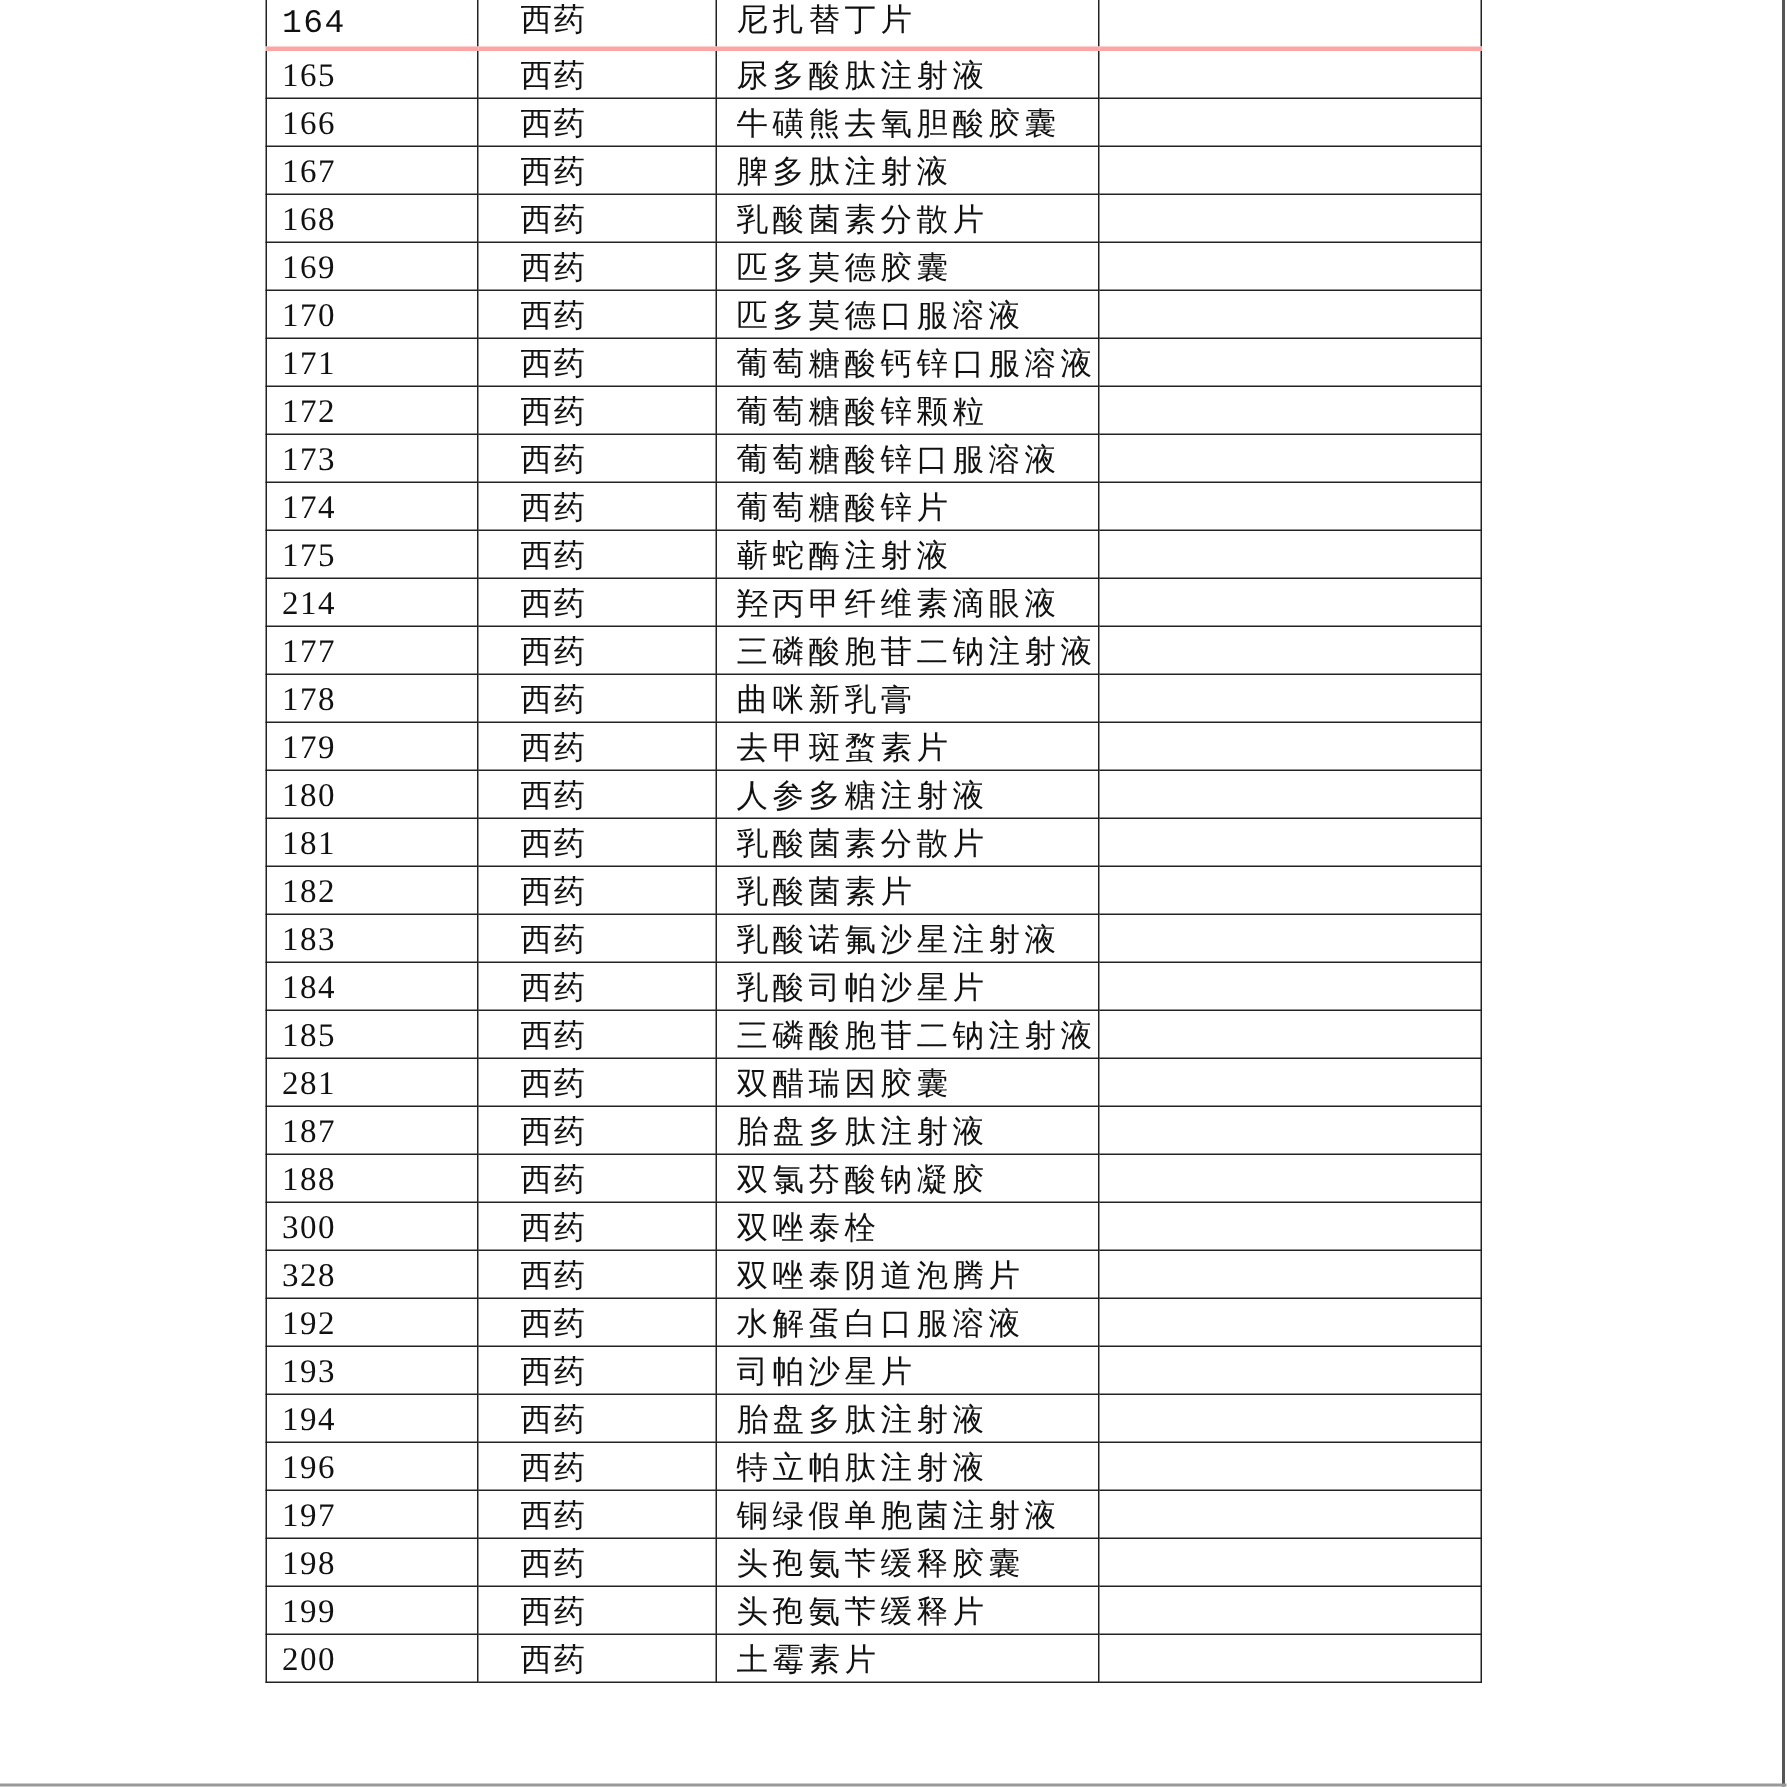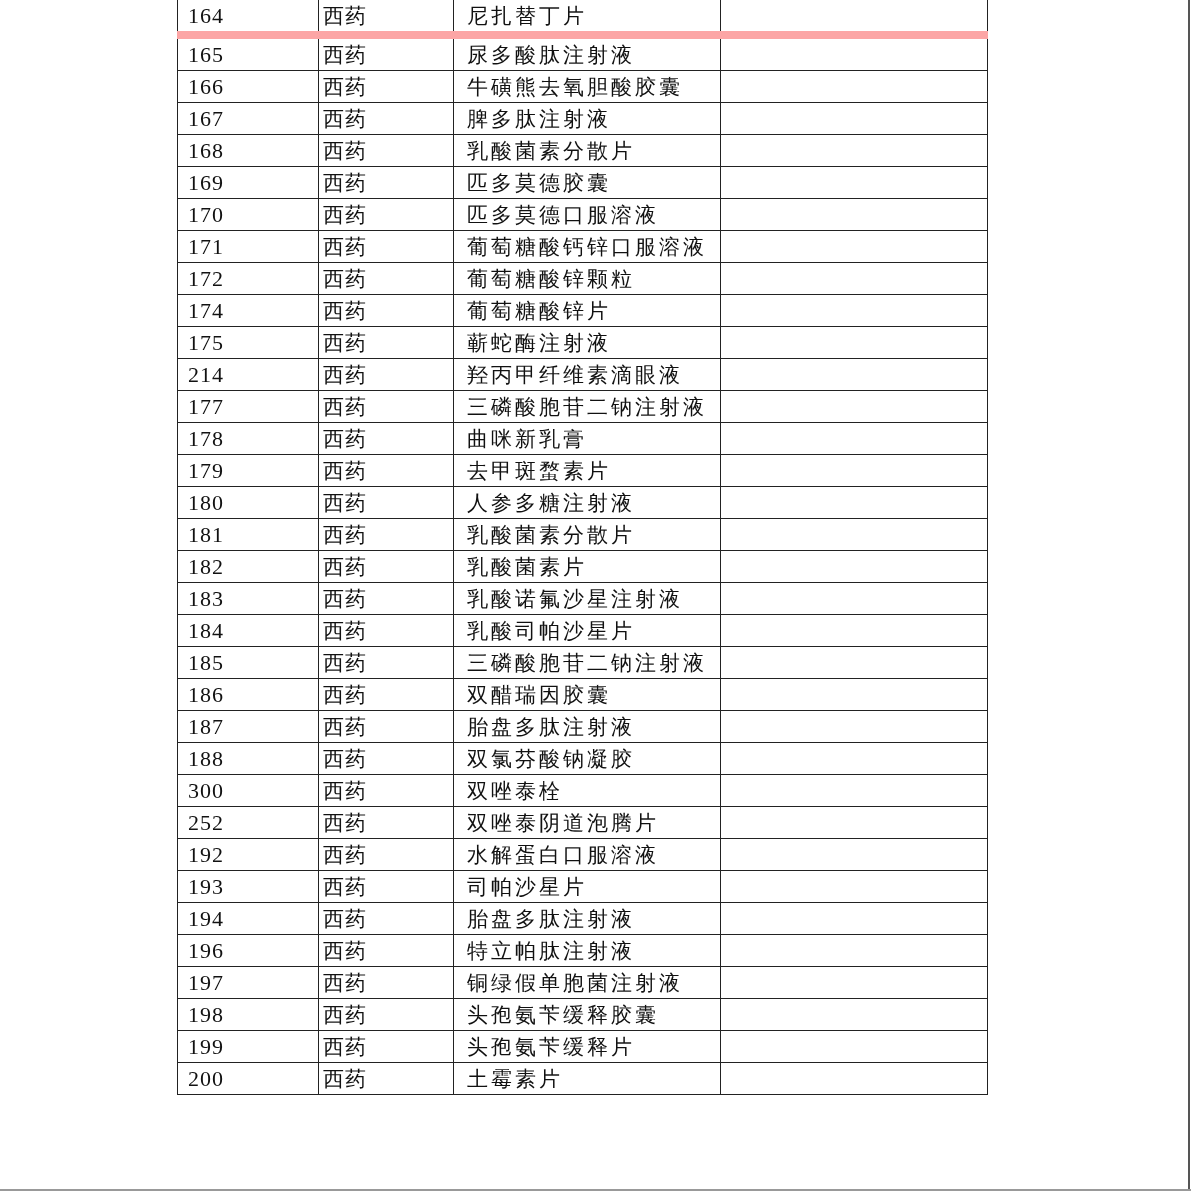--- a/index.html
+++ b/index.html
@@ -22,23 +22,23 @@
     width: 811px;
   }
   table.drug-table td {
     border: 1.3px solid #222;
     height: 31px; padding: 0 0 0 10px;
     font-size: 21px; color: #111; white-space: nowrap;
     vertical-align: middle; line-height: 30px;
     letter-spacing: 1px;
   }
   table.drug-table td.c-no { width: 130px; font-family: "Liberation Serif", serif; font-size: 22px; }
-  table.drug-table td.c-cat { width: 130px; padding-left: 4px; margin-top: 16px; }
+  table.drug-table td.c-cat { width: 130px; padding-left: 28px; margin-top: 16px; }
   table.drug-table td.c-name { padding-left: 13px; letter-spacing: 3px; }
-  table.drug-table tr.first td { border-bottom: 8px solid #fca5a5; }
+  table.drug-table tr.first td { border-bottom: 3px solid #fca5a5; font-family: Liberation Mono, monospace; }
 </style>
 </head>
 <body>
 
 <table class="drug-table">
   <tbody id="table-body">
       <tr class="first">
         <td class="c-no">164</td>
         <td class="c-cat">西药</td>
         <td class="c-name">尼扎替丁片</td>
@@ -86,20 +86,26 @@
         <td class="c-name">葡萄糖酸钙锌口服溶液</td>
         <td class="c-blank"></td>
       </tr>
       <tr>
         <td class="c-no">172</td>
         <td class="c-cat">西药</td>
         <td class="c-name">葡萄糖酸锌颗粒</td>
         <td class="c-blank"></td>
       </tr>
       <tr>
+        <td class="c-no">173</td>
+        <td class="c-cat">西药</td>
+        <td class="c-name">葡萄糖酸锌口服溶液</td>
+        <td class="c-blank"></td>
+      </tr>
+      <tr>
         <td class="c-no">174</td>
         <td class="c-cat">西药</td>
         <td class="c-name">葡萄糖酸锌片</td>
         <td class="c-blank"></td>
       </tr>
       <tr>
         <td class="c-no">175</td>
         <td class="c-cat">西药</td>
         <td class="c-name">蕲蛇酶注射液</td>
         <td class="c-blank"></td>
@@ -158,21 +164,21 @@
         <td class="c-name">乳酸司帕沙星片</td>
         <td class="c-blank"></td>
       </tr>
       <tr>
         <td class="c-no">185</td>
         <td class="c-cat">西药</td>
         <td class="c-name">三磷酸胞苷二钠注射液</td>
         <td class="c-blank"></td>
       </tr>
       <tr>
-        <td class="c-no">186</td>
+        <td class="c-no">281</td>
         <td class="c-cat">西药</td>
         <td class="c-name">双醋瑞因胶囊</td>
         <td class="c-blank"></td>
       </tr>
       <tr>
         <td class="c-no">187</td>
         <td class="c-cat">西药</td>
         <td class="c-name">胎盘多肽注射液</td>
         <td class="c-blank"></td>
       </tr>
@@ -182,21 +188,21 @@
         <td class="c-name">双氯芬酸钠凝胶</td>
         <td class="c-blank"></td>
       </tr>
       <tr>
         <td class="c-no">300</td>
         <td class="c-cat">西药</td>
         <td class="c-name">双唑泰栓</td>
         <td class="c-blank"></td>
       </tr>
       <tr>
-        <td class="c-no">252</td>
+        <td class="c-no">328</td>
         <td class="c-cat">西药</td>
         <td class="c-name">双唑泰阴道泡腾片</td>
         <td class="c-blank"></td>
       </tr>
       <tr>
         <td class="c-no">192</td>
         <td class="c-cat">西药</td>
         <td class="c-name">水解蛋白口服溶液</td>
         <td class="c-blank"></td>
       </tr>

